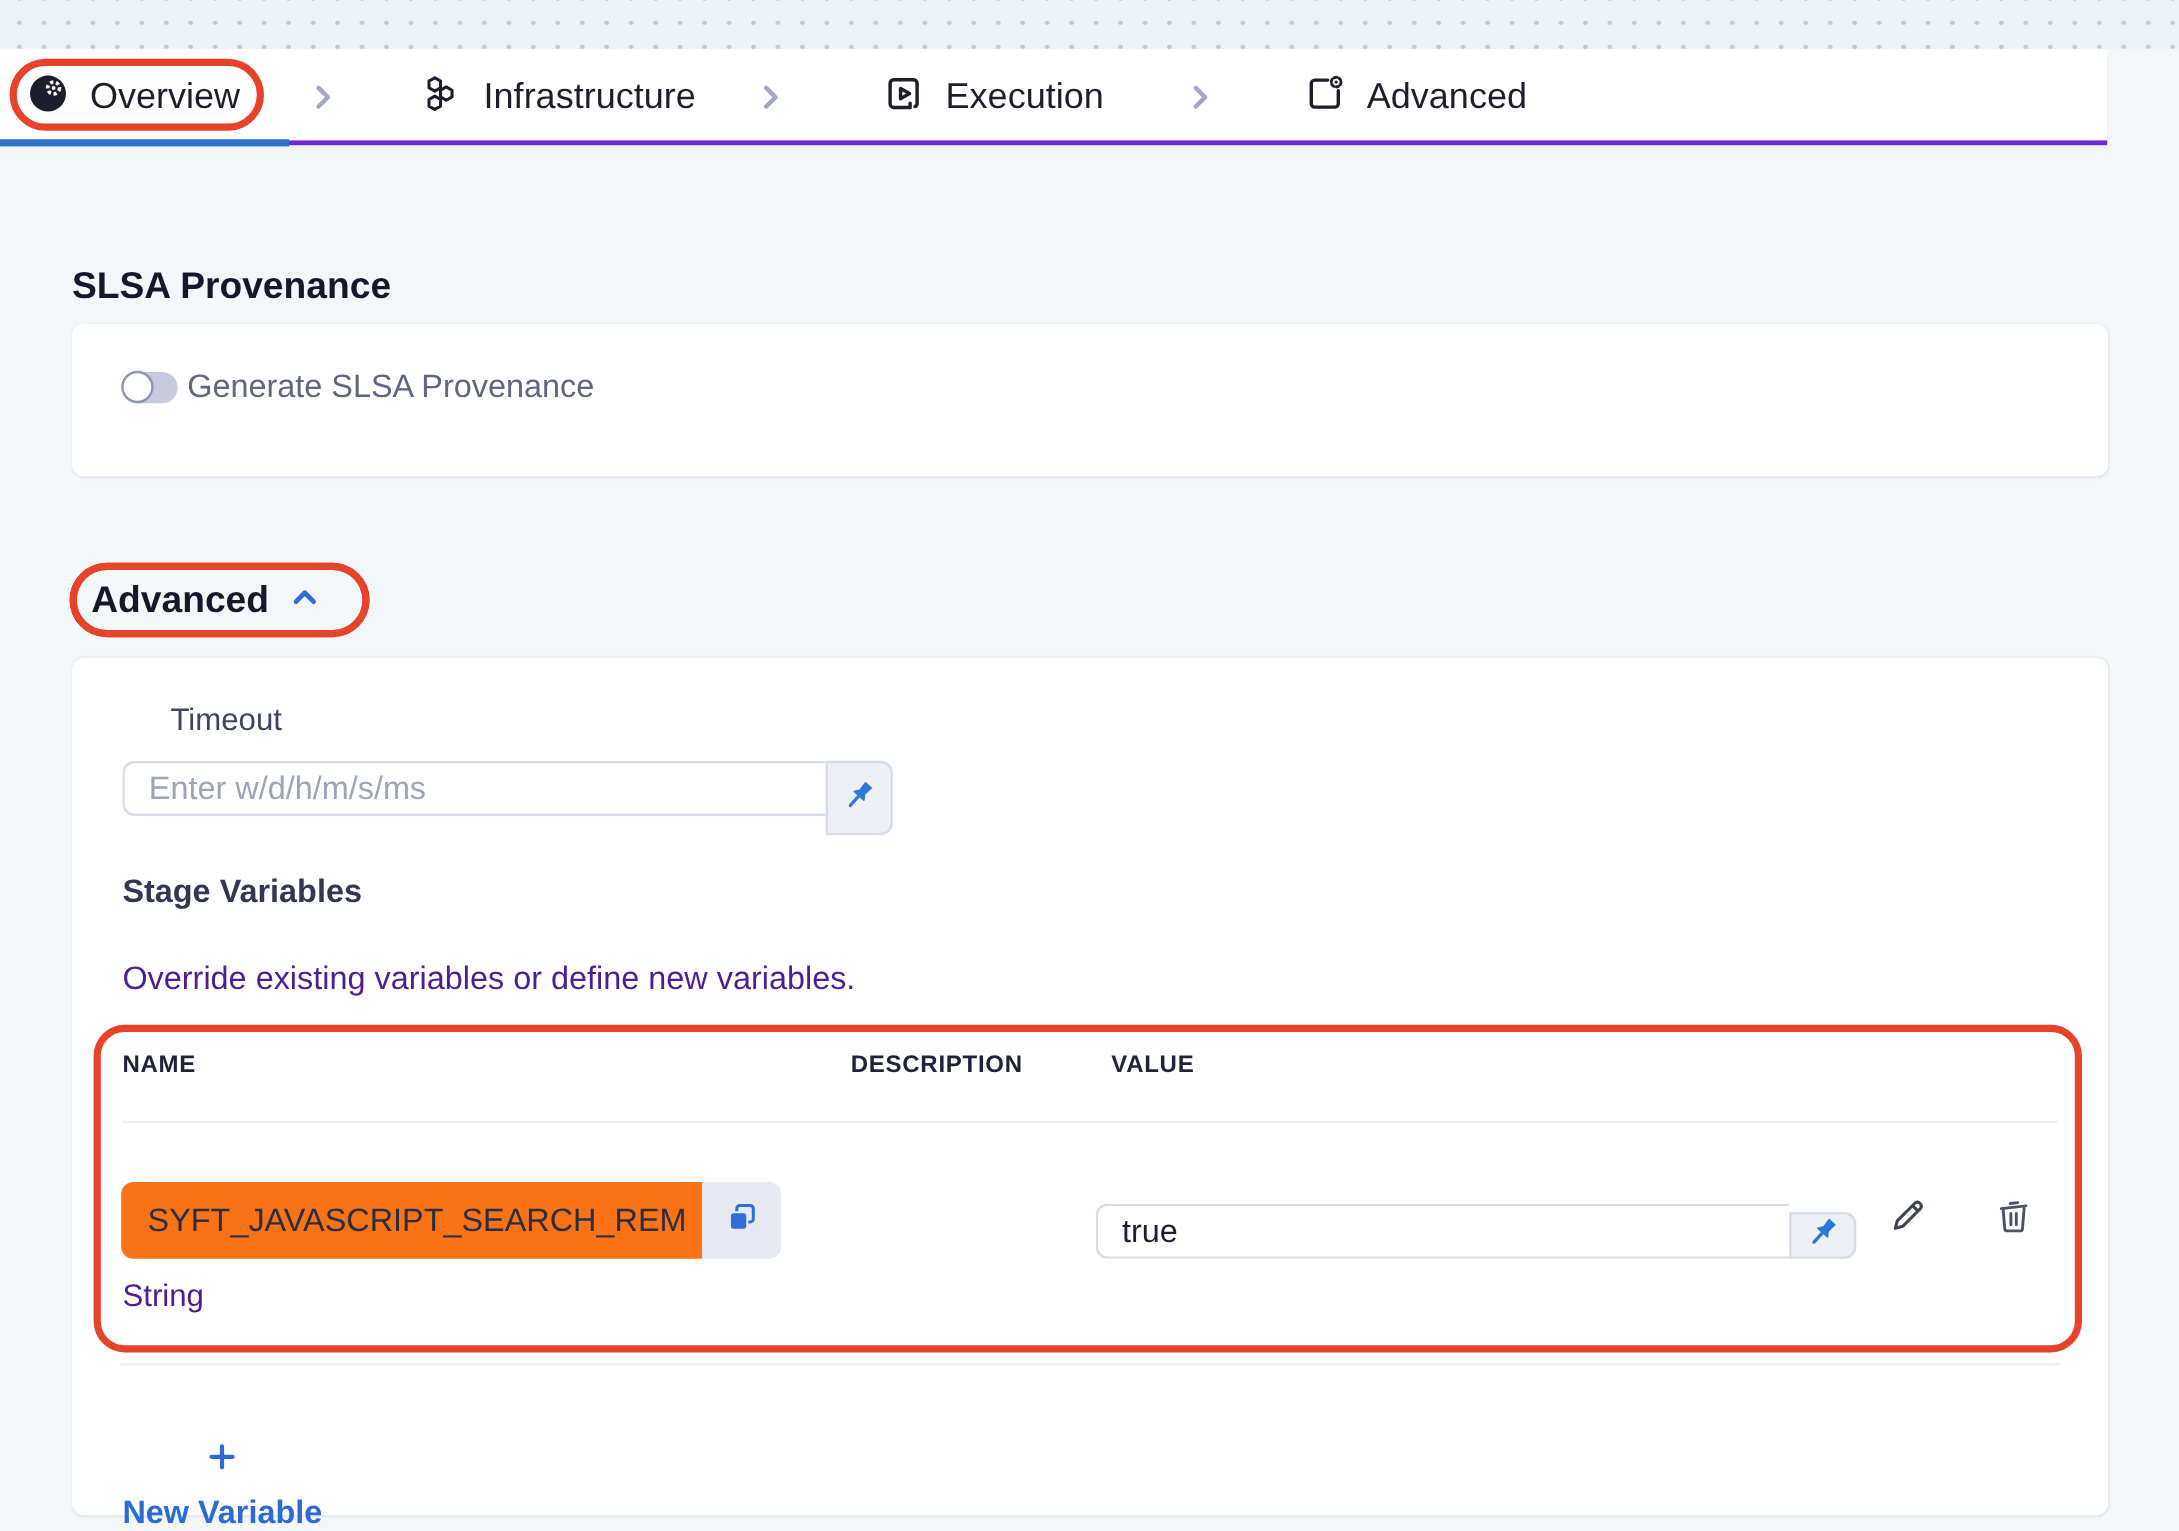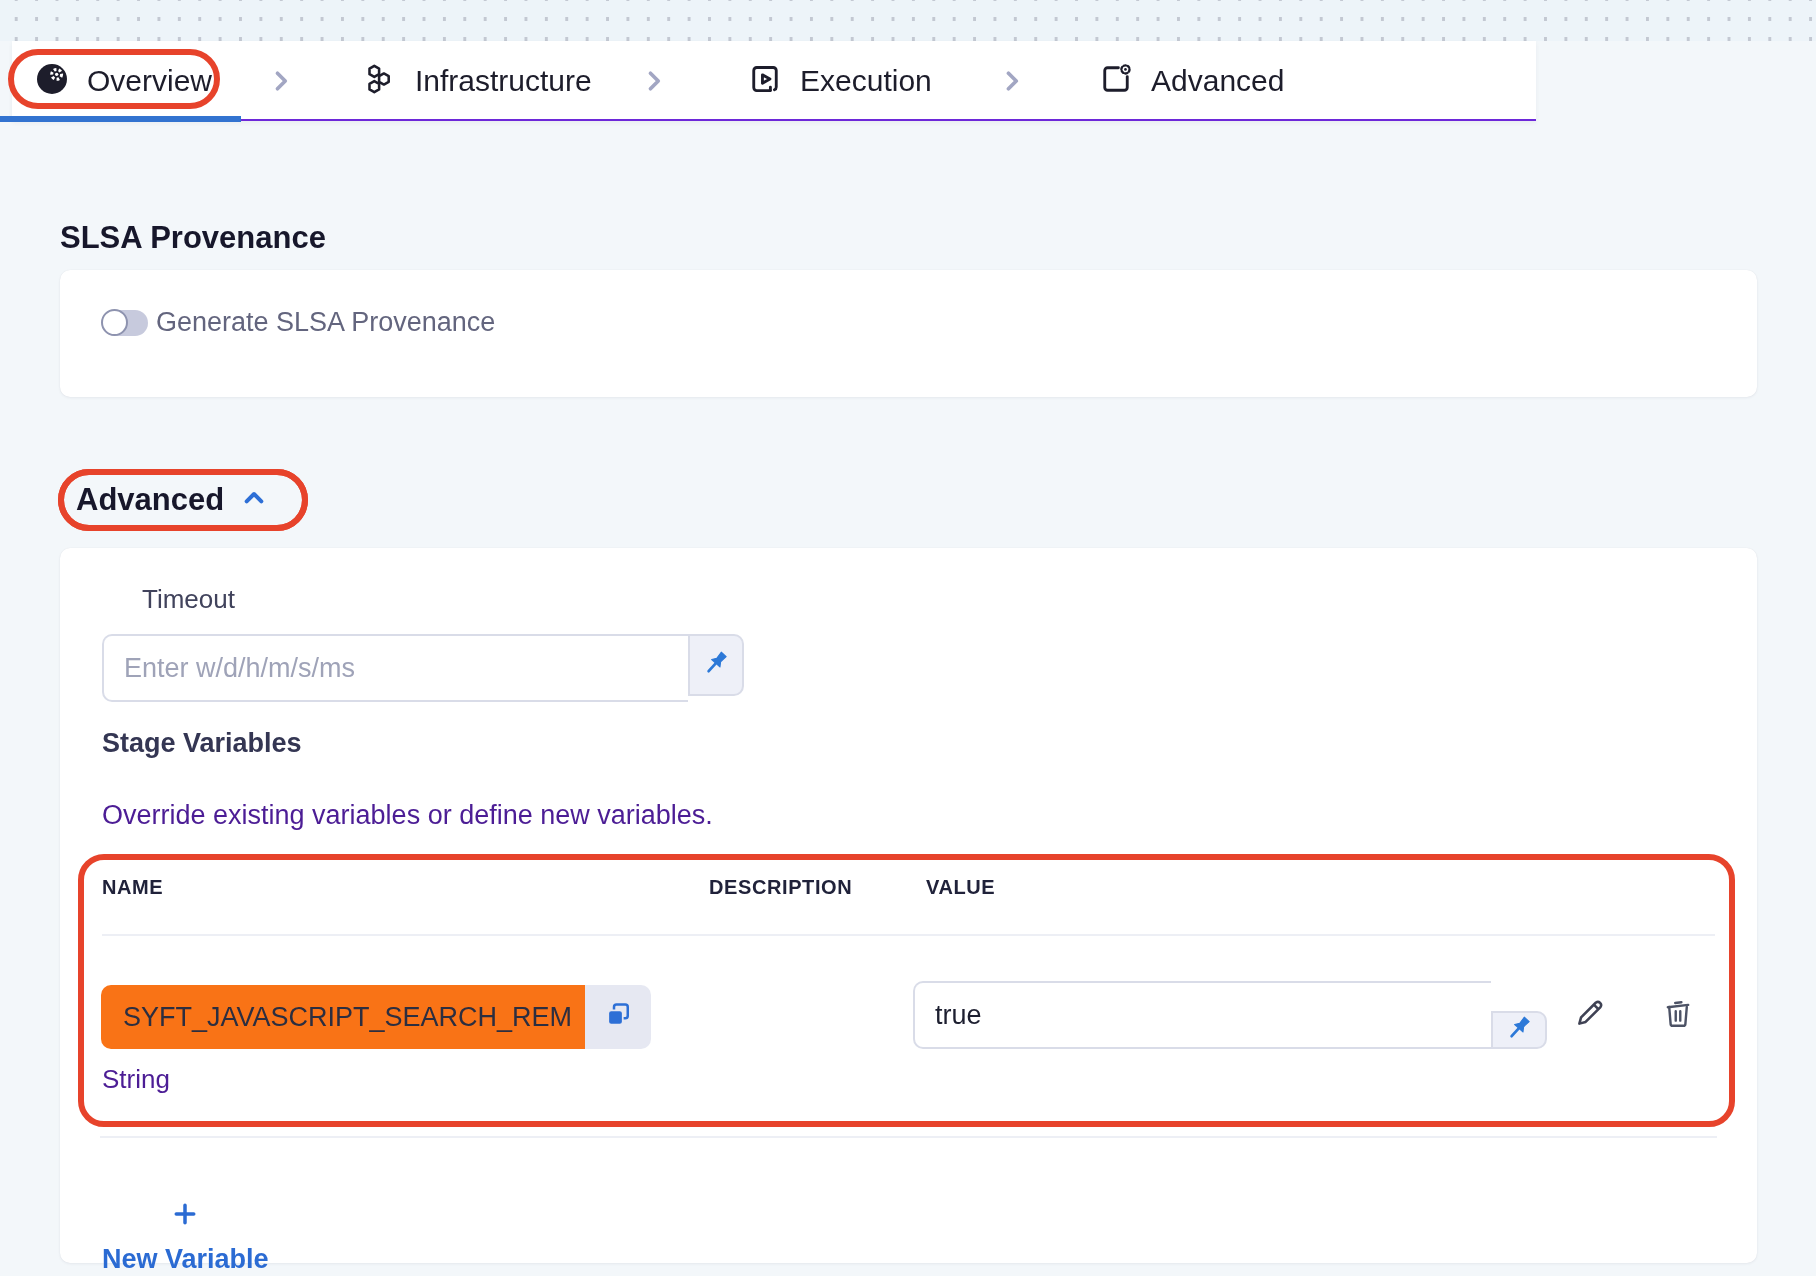--- a/index.html
+++ b/index.html
@@ -17,23 +17,23 @@
   .dotband {
     left:0; top:0; width:1816px; height:41px;
     background-color:#edf4f9;
     background-image:radial-gradient(circle,#c3c8d2 1.8px, transparent 2.0px);
     background-size:20.4px 20px;
     background-position:6px 9px;
   }
 
   
   .tabbar {
-    left:12px; top:41px; width:1524px; height:80px;
+    left:0; top:41px; width:1756px; height:80px;
     background:#ffffff;
-    border-bottom:2px solid #6d28d9;
+    border-bottom:4px solid #6d28d9;
     box-shadow:0 2px 4px rgba(96,97,112,0.07);
   }
   .tab {
     position:absolute; top:0; height:79px;
     display:flex; align-items:center; gap:17px;
     cursor:pointer;
   }
   .tab-label { font-size:30px; font-weight:500; color:#1d1d2b; white-space:nowrap; }
   .sep { position:absolute; top:23px; }
   .underline {
@@ -69,21 +69,21 @@
   .adv-header {
     left:58px; top:469px; width:250px; height:62px;
     border:6px solid #e7432b; border-radius:40px;
     display:flex; align-items:center; padding:0 0 0 12px; gap:14px;
     cursor:pointer;
   }
 
   
   .input-wrap { display:flex; align-items:stretch; height:62px; }
   .text-input {
-    height:68px; border:2px solid #d9dce8; border-right:none;
+    height:46px; border:2px solid #d9dce8; border-right:none;
     border-radius:10px 0 0 10px; background:#fff;
     font-family:"Liberation Sans","DejaVu Sans",sans-serif;
     font-size:27px; color:#1d1f30; padding:12px 20px; outline:none;
   }
   .text-input::placeholder { color:#9fa3b8; }
   .pin-btn {
     width:56px; border:2px solid #d9dce8; border-radius:0 10px 10px 0;
     background:#eef0f8; display:flex; align-items:center; justify-content:center;
     cursor:pointer;
   }

